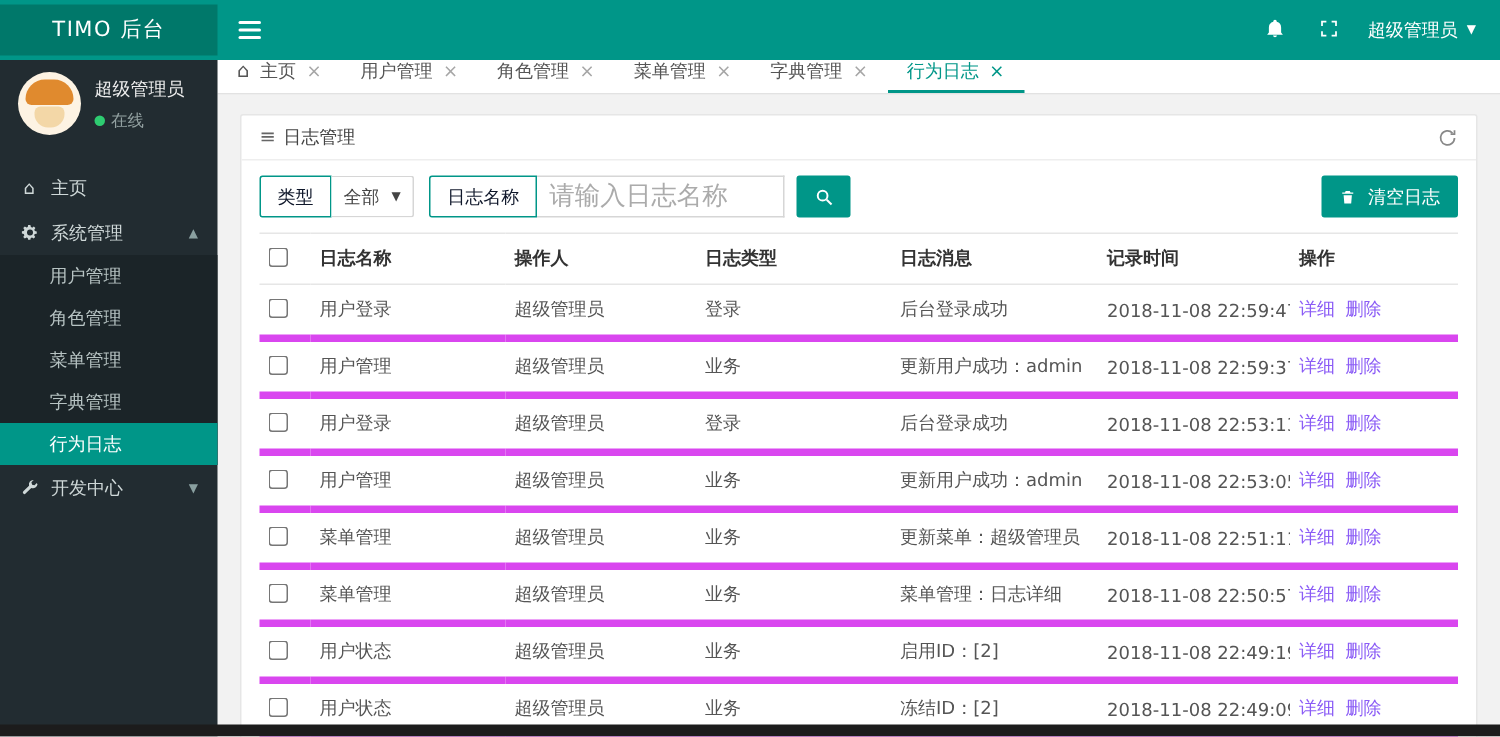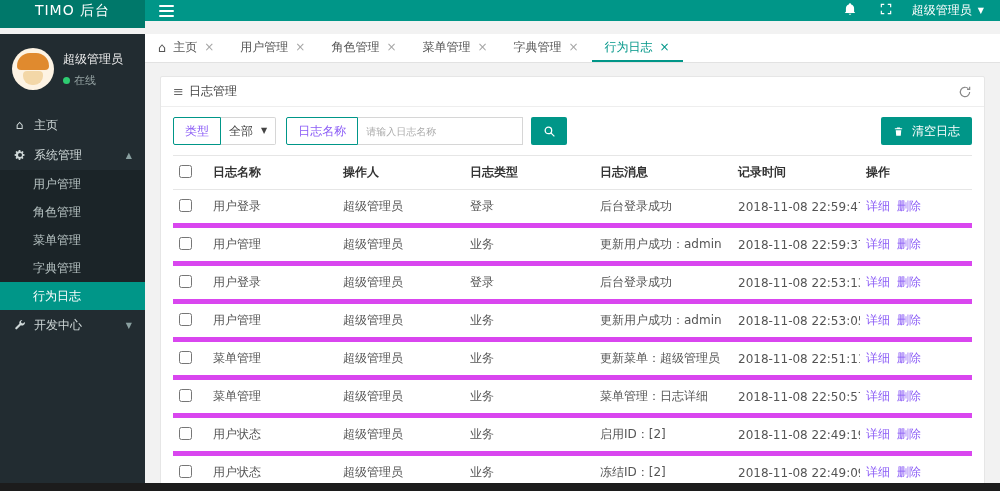--- a/index.html
+++ b/index.html
@@ -1,20 +1,20 @@
 <!DOCTYPE html>
 <html><head>
 <meta charset="utf-8">
 <style>
   *{margin:0;padding:0;box-sizing:border-box}
   html,body{width:1000px;height:491px;overflow:hidden}
   body{font-family:"DejaVu Sans","Liberation Sans",sans-serif;font-size:12px;color:#333;background:#f2f2f2;position:relative}
 
   
-  .topbar{position:absolute;top:0;left:0;width:1000px;height:21px;background:#009688;display:flex;align-items:center;z-index:5}
+  .topbar{position:absolute;top:0;left:0;width:1000px;height:40px;background:#009688;display:flex;align-items:center;z-index:5}
   .logo{width:145px;height:34px;background:#00786a;color:#fff;font-size:14px;display:flex;align-items:center;justify-content:center;letter-spacing:1px}
   .hamburger{width:42px;height:34px;display:flex;align-items:center;justify-content:center;cursor:pointer}
   .hamburger .bars{width:15px}
   .hamburger .bars i{display:block;height:2px;background:#fff;margin:3px 0;border-radius:1px}
   .top-spacer{flex:1}
   .top-ic{width:36px;height:34px;display:flex;align-items:center;justify-content:center;cursor:pointer}
   .top-user{color:#fff;padding:0 16px 0 8px;height:34px;display:flex;align-items:center;gap:6px;cursor:pointer}
   .caret{font-size:8px;line-height:1}
 
   
@@ -44,24 +44,24 @@
 
   
   .content{position:absolute;top:63px;left:145px;right:0;bottom:8px;background:#f2f2f2}
   .card{position:absolute;top:13px;left:15px;width:825px;background:#fff;border:1px solid #e6e6e6;border-radius:2px}
   .card-hd{height:30px;display:flex;align-items:center;justify-content:space-between;padding:0 12px;border-bottom:1px solid #eee;color:#444}
   .card-hd .t{display:flex;align-items:center;gap:5px}
   .list-ic{font-size:13px;color:#666}
   .refresh{cursor:pointer;display:flex;align-items:center}
 
   .toolbar{display:flex;align-items:center;padding:10px 12px}
-  .lbl-btn{height:28px;line-height:26px;padding:0 11px;border:1px solid #009688;color:#8b5cf6;background:#fff;border-radius:2px 0 0 2px;white-space:nowrap}
+  .lbl-btn{height:28px;line-height:26px;padding:0 11px;border:1px solid #009688;color:#0f172a;background:#fff;border-radius:2px 0 0 2px;white-space:nowrap}
   .sel{height:28px;border:1px solid #d6d6d6;border-left:none;background:#fff;display:flex;align-items:center;gap:8px;padding:0 8px;cursor:pointer;border-radius:0 2px 2px 0;color:#444}
   .gap{width:10px}
-  .inp{height:28px;width:165px;border:1px solid #d6d6d6;border-left:none;padding:0 8px;font-size:10px;color:#333;outline:none;font-family:inherit}
+  .inp{height:28px;width:165px;border:1px solid #d6d6d6;border-left:none;padding:0 8px;font-size:17px;color:#333;outline:none;font-family:inherit}
   .inp::placeholder{color:#ababab}
   .btn{height:28px;background:#009688;color:#fff;border:none;border-radius:2px;display:inline-flex;align-items:center;justify-content:center;gap:8px;cursor:pointer;font-size:12px;font-family:inherit}
   .btn-search{width:36px;margin-left:8px}
   .btn-clear{padding:0 12px;margin-left:auto}
 
   .table-wrap{padding:0 12px}
   table{width:100%;border-collapse:collapse;table-layout:fixed}
   th{font-weight:bold;text-align:left;padding:8px 6px;border-top:1px solid #e6e6e6;border-bottom:1px solid #e6e6e6;color:#333}
   td{padding:8px 6px;border-bottom:5px solid #d946ef;color:#555;white-space:nowrap;overflow:hidden}
   .c0{width:34px}.c1{width:130px}.c2{width:127px}.c3{width:130px}.c4{width:138px}.c5{width:128px}

